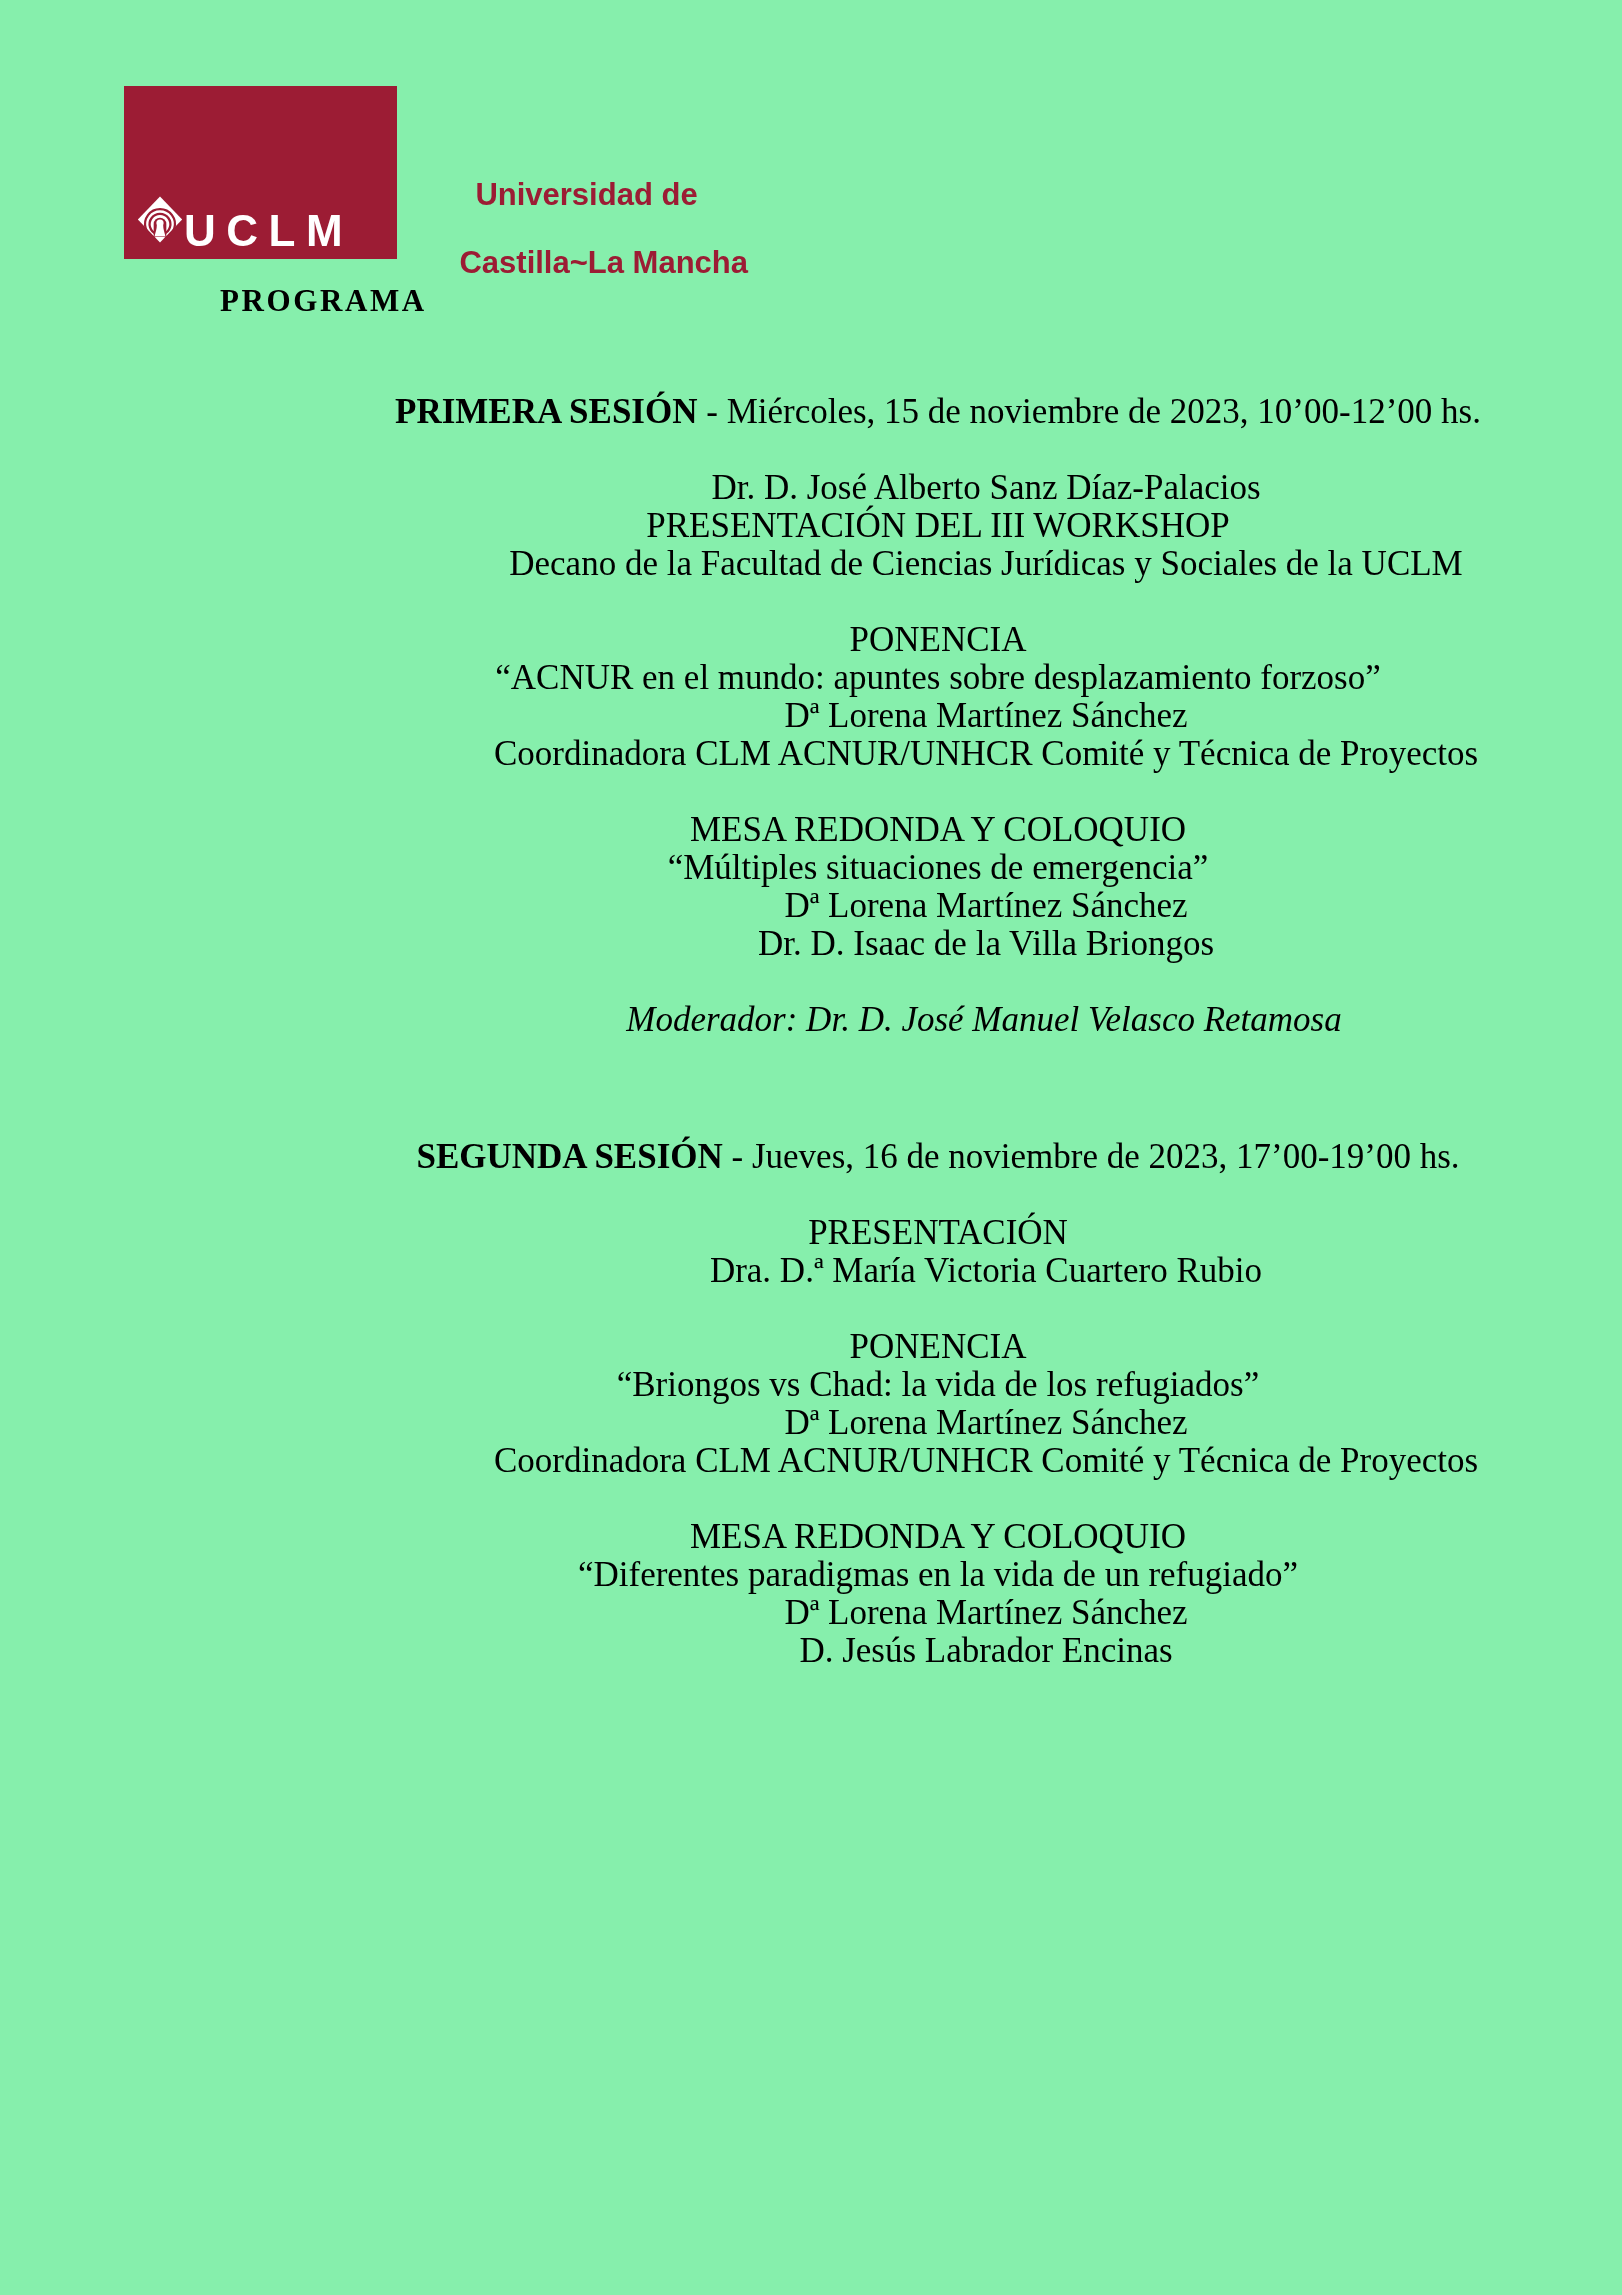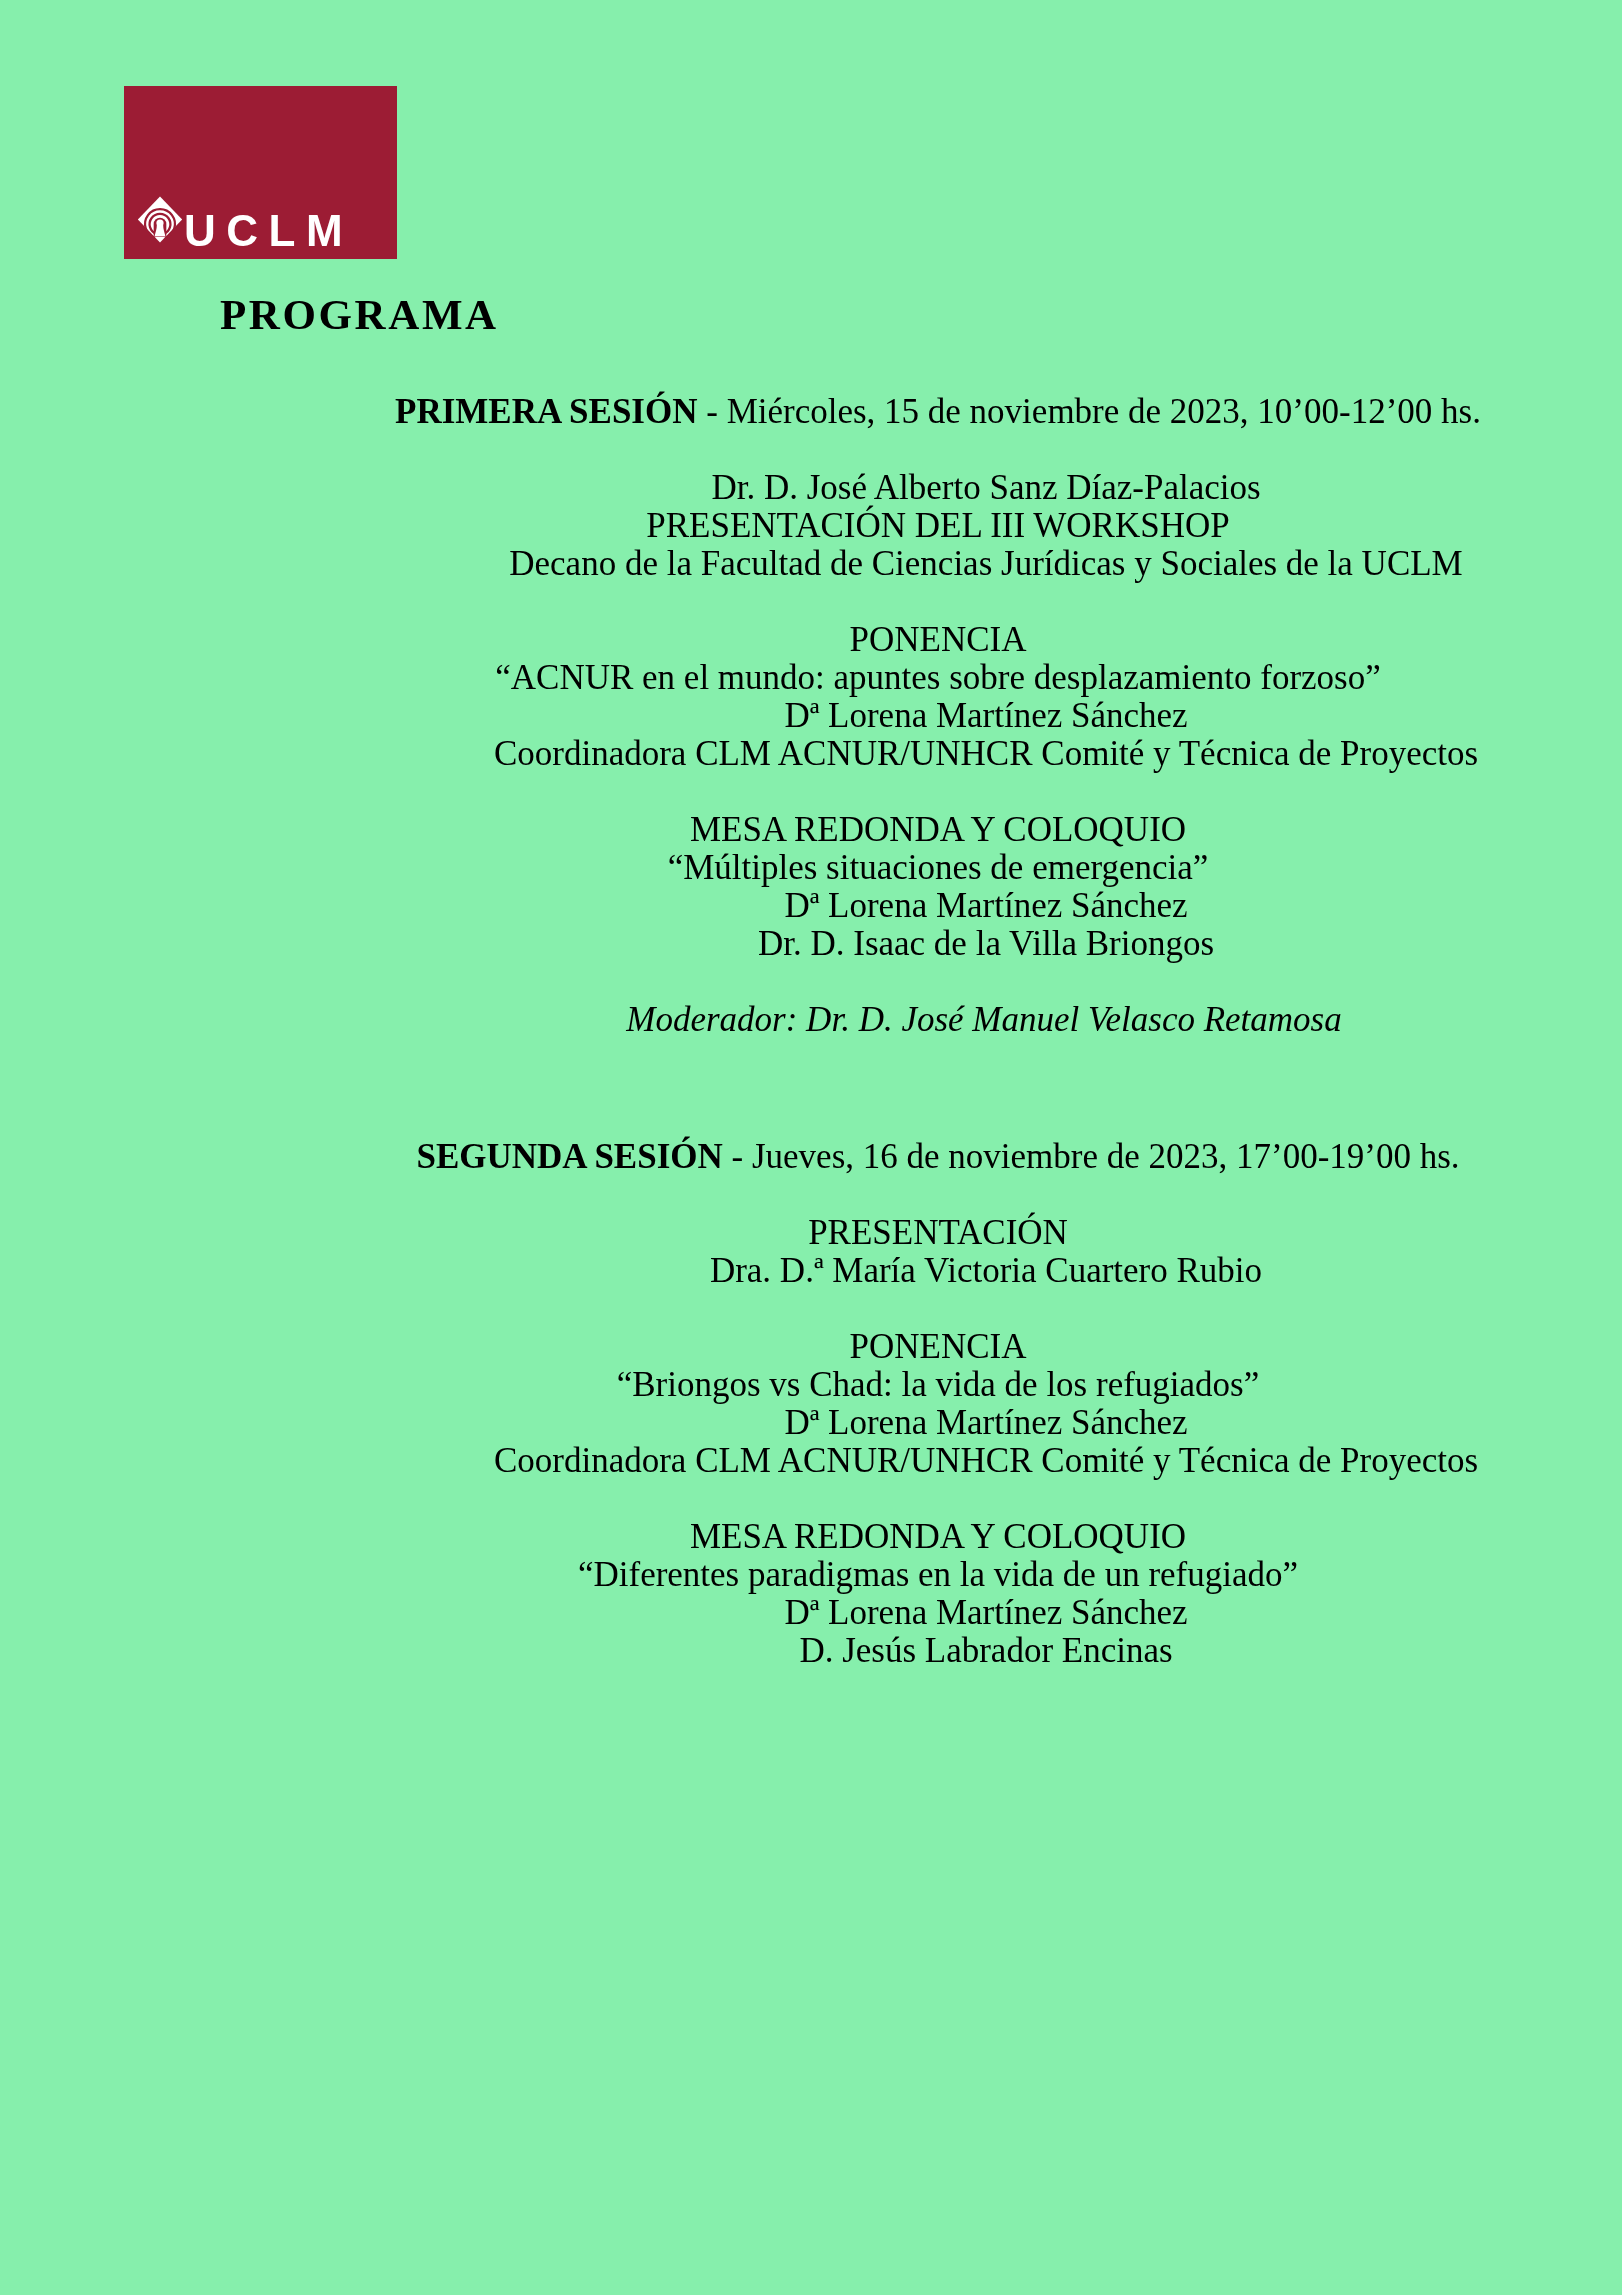--- a/index.html
+++ b/index.html
@@ -9,21 +9,21 @@
   .logo-square{position:absolute;left:124px;top:86px;width:273px;height:173px;
                background:var(--maroon,#9C1C34);}
   .logo-icon{position:absolute;left:13px;top:110px;width:46px;height:47px;}
   .logo-acronym{position:absolute;left:60px;top:123px;color:#ffffff;
                 font-family:"Liberation Sans",sans-serif;font-weight:bold;
                 font-size:44px;line-height:1;letter-spacing:10.5px;white-space:pre;}
   .brand-text{position:absolute;left:425px;top:178px;color:var(--maroon,#A81E35);
               font-family:"Liberation Sans",sans-serif;font-weight:bold;
               font-size:31px;line-height:34px;white-space:pre;}
   
-  .doc-title{position:absolute;left:220px;top:264px;font-weight:bold;font-size:43px;
+  .doc-title{position:absolute;left:220px;top:264px;font-weight:bold;font-size:31px;
              line-height:1;letter-spacing:2.6px;white-space:pre;}
   
   .session{position:absolute;left:16px;width:1622px;}
   .session.first{top:393px;}
   .session.second{top:1138px;}
   .row{height:38px;font-size:35px;line-height:38px;white-space:pre;}
   .row b{font-weight:bold;}
   .ind0{padding-left:222px;}
   .ind1{padding-left:318px;}
   .ind2{padding-left:314px;font-style:italic;}
@@ -38,20 +38,23 @@
       <polygon points="50,1 99,52 50,103 1,52" fill="#ffffff"></polygon>
       <path d="M 38.7,93 A 33 33 0 1 1 61.3,93" fill="none" stroke="var(--maroon,#9C1C34)" stroke-width="5"></path>
       <path d="M 42,84 A 23 23 0 1 1 58,84" fill="none" stroke="var(--maroon,#9C1C34)" stroke-width="5"></path>
       <path d="M 36,90 L 36,62 A 14 14 0 1 1 64,62 L 64,90 Z" fill="var(--maroon,#9C1C34)"></path>
       <circle cx="50" cy="60" r="8" fill="#ffffff"></circle>
       <path d="M 43,64 C 43,73 40,81 38,89 L 62,89 C 60,81 57,73 57,64 Z" fill="#ffffff"></path>
     </svg>
     <span class="logo-acronym">UCLM</span>
   </div>
 
+  <div class="brand-text"><span>Universidad de</span><br>
+    <span>Castilla~La Mancha</span>
+  </div>
 
   <h1 class="doc-title">PROGRAMA</h1>
 
   <div class="session first">
       <div class="row ind0"><b>PRIMERA SESIÓN</b> - Miércoles, 15 de noviembre de 2023, 10’00-12’00 hs.</div>
       <div class="row ind0"></div>
       <div class="row ind1">Dr. D. José Alberto Sanz Díaz-Palacios</div>
       <div class="row ind0">PRESENTACIÓN DEL III WORKSHOP</div>
       <div class="row ind1">Decano de la Facultad de Ciencias Jurídicas y Sociales de la UCLM</div>
       <div class="row ind0"></div>

